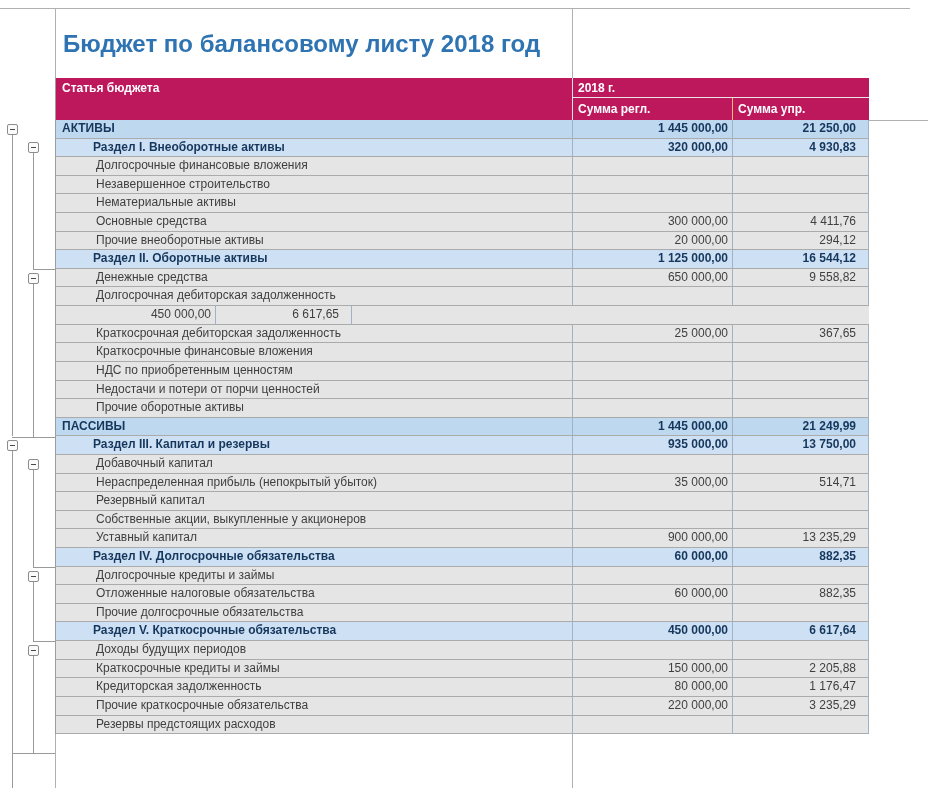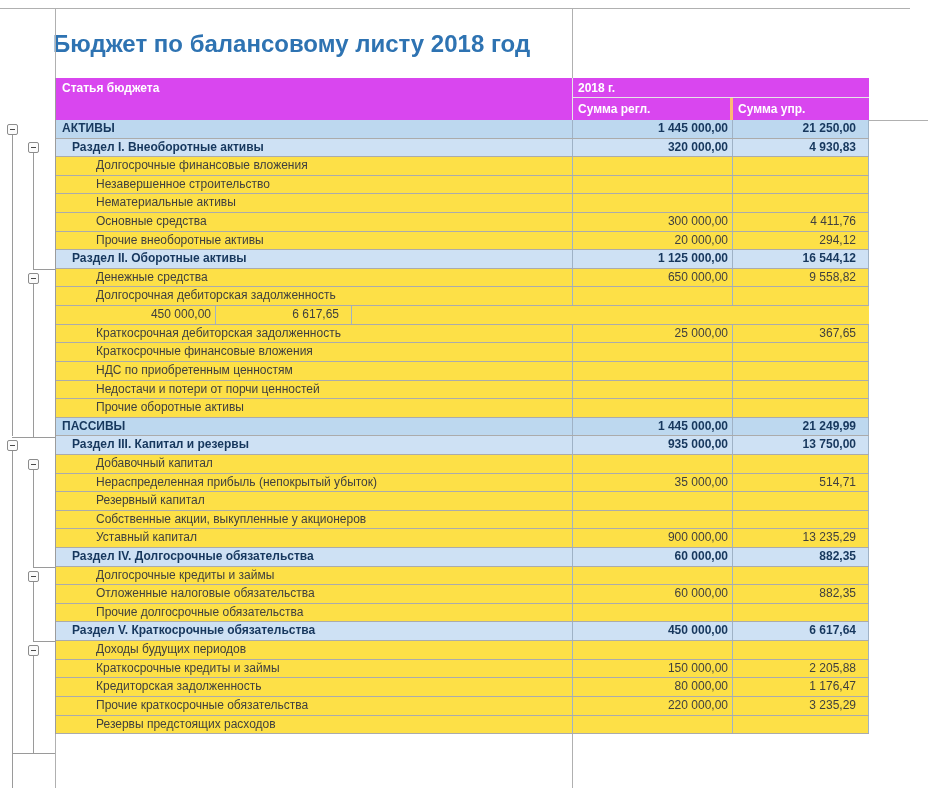--- a/index.html
+++ b/index.html
@@ -2,53 +2,53 @@
 <html><head>
 <meta charset="utf-8">
 <style>
   html,body{margin:0;padding:0;}
   body{
     width:928px;height:788px;position:relative;overflow:hidden;
     background:#ffffff;font-family:"Liberation Sans",sans-serif;
   }
   .gridline{position:absolute;background:#b0b0b0;}
   #report-title{
-    position:absolute;left:53px;top:30px;width:700px;
+    position:absolute;left:63px;top:30px;width:700px;
     font-size:24px;line-height:28px;font-weight:bold;color:#2e73b2;
     white-space:nowrap;
   }
   
   #sheet{
     position:absolute;left:55px;top:78px;width:813px;
     border-left:1px solid #9c9c9c;z-index:2;
   }
-  .hdr{display:flex;background:#d946ef;color:#ffffff;font-weight:bold;font-size:12px;}
+  .hdr{display:flex;background:#be185d;color:#ffffff;font-weight:bold;font-size:12px;}
   .hdr-article{
     width:517px;height:42px;box-sizing:border-box;
     padding:3px 0 0 6px;border-right:1px solid #e6e6e6;
   }
   .hdr-right{width:296px;}
   .hdr-year{height:20px;box-sizing:border-box;padding:3px 0 0 5px;border-bottom:1px solid #e6e6e6;}
   .hdr-cols{display:flex;height:22px;}
-  .hdr-regl{width:160px;box-sizing:border-box;padding:4px 0 0 5px;border-right:3px solid #fdba74;}
+  .hdr-regl{width:160px;box-sizing:border-box;padding:4px 0 0 5px;border-right:1px solid #fdba74;}
   .hdr-upr{width:136px;box-sizing:border-box;padding:4px 0 0 5px;}
   
   #rows{font-size:12px;color:#3f3f3f;}
   .row{display:flex;height:18.62px;box-sizing:border-box;
-       border-bottom:1px solid #ababab;background:#fde047;}
+       border-bottom:1px solid #ababab;background:#e5e5e5;}
   .c1{width:517px;box-sizing:border-box;border-right:1px solid #9fb2c6;
       overflow:hidden;white-space:nowrap;line-height:17.5px;}
   .c2{width:160px;box-sizing:border-box;border-right:1px solid #9fb2c6;
       text-align:right;padding-right:4px;line-height:17.5px;}
   .c3{width:136px;box-sizing:border-box;border-right:1px solid #9fb2c6;
       text-align:right;padding-right:12px;line-height:17.5px;}
   .lv1{background:#bdd8ef;color:#16375d;font-weight:bold;}
   .lv2{background:#cee1f4;color:#16375d;font-weight:bold;}
   .lv1 .c1{padding-left:6px;}
-  .lv2 .c1{padding-left:16px;}
+  .lv2 .c1{padding-left:37px;}
   .lv3 .c1{padding-left:40px;}
   
   #gutter{position:absolute;left:0;top:0;width:55px;height:788px;z-index:3;}
   .gline{position:absolute;background:#9a9a9a;}
   .gbox{
     position:absolute;width:11px;height:11px;box-sizing:border-box;
     border:1px solid #8c8c8c;background:#fbfbfb;border-radius:2px;
     display:flex;align-items:center;justify-content:center;cursor:pointer;
   }
   .gbox .minus{width:5px;height:1px;background:#4a4a4a;}

